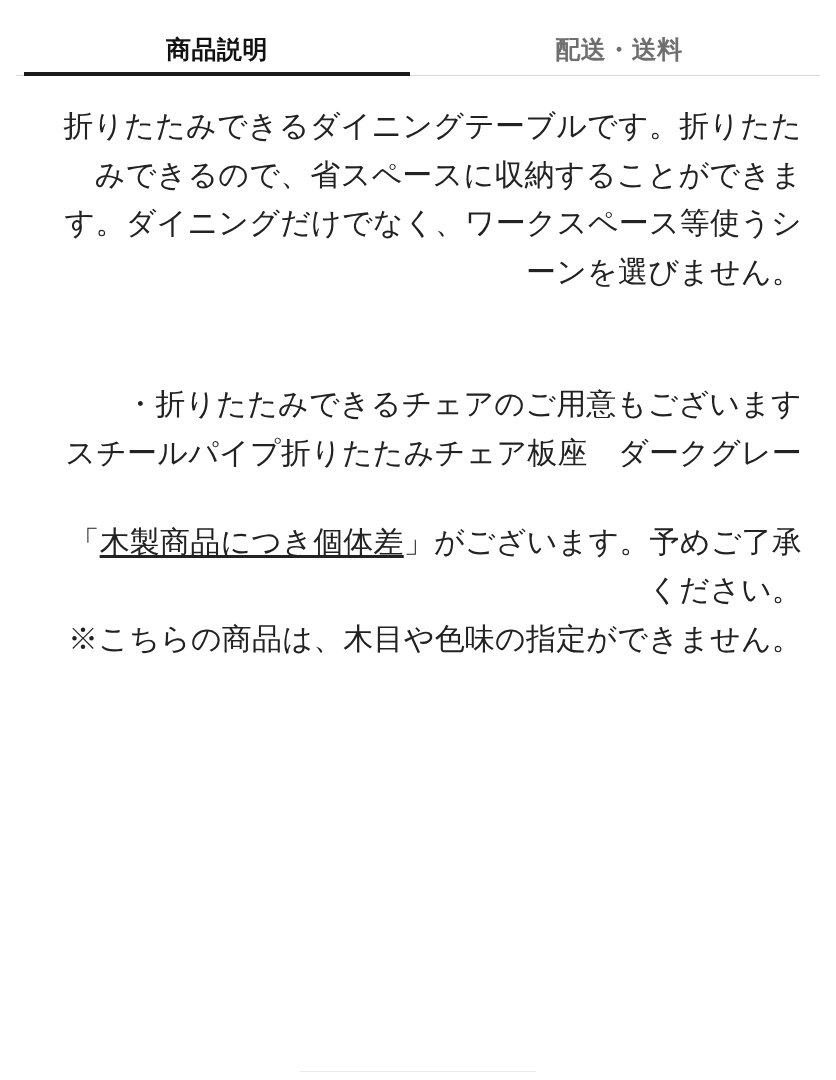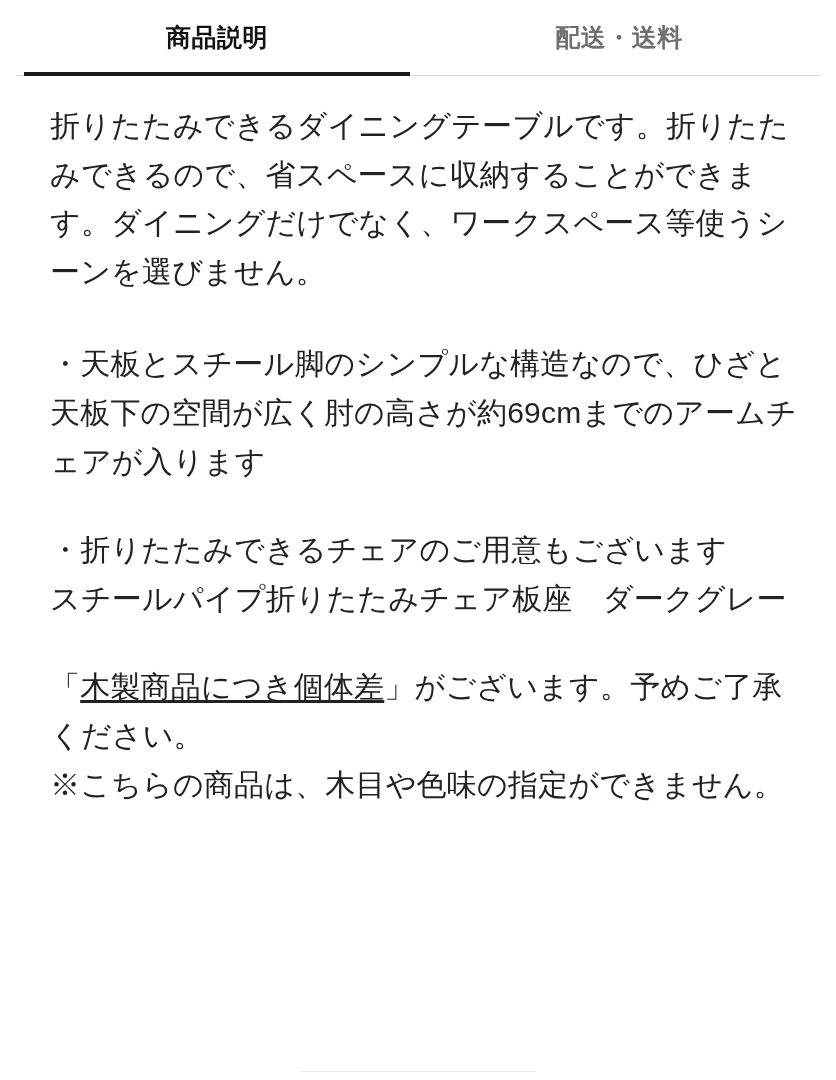--- a/index.html
+++ b/index.html
@@ -42,21 +42,21 @@
     height: 1px;
     background: #d8d8d8;
   }
   .tab {
     flex: 1 1 0;
     text-align: center;
     font-size: 25px;
     font-weight: bold;
     letter-spacing: 0.5px;
     color: #6f6f6f;
-    padding-bottom: 22px;
+    padding-bottom: 10px;
     position: relative;
     cursor: pointer;
     user-select: none;
   }
   .tab.active {
     color: #121212;
   }
   .tab.active::after {
     content: "";
     position: absolute;
@@ -65,20 +65,21 @@
     bottom: 0;
     height: 4px;
     background: #1b1b1b;
     z-index: 2;
   }
 
   
   .content {
     padding: 26px 34px 0 50px;
     box-sizing: border-box;
+    text-align: right;
   }
   .para {
     font-size: 30px;
     line-height: 1.62;
     color: #222222;
     letter-spacing: 0.2px;
     margin: 0;
   }
   .block-gap-lg { height: 44px; }
   .block-gap-md { height: 40px; }
@@ -126,21 +127,20 @@
       <span>配送・送料</span>
     </div>
   </div>
 
   <div class="content">
 
     <p class="para">折りたたみできるダイニングテーブルです。折りたたみできるので、省スペースに収納することができます。ダイニングだけでなく、ワークスペース等使うシーンを選びません。</p>
 
     <div class="block-gap-lg"></div>
 
-    <p class="list-line">・天板とスチール脚のシンプルな構造なので、ひざと天板下の空間が広く肘の高さが約69cmまでのアームチェアが入ります</p>
 
     <div class="block-gap-md"></div>
 
     <p class="list-line">・折りたたみできるチェアのご用意もございます</p>
     <p class="list-line"><a class="link">スチールパイプ折りたたみチェア板座　ダークグレー</a></p>
 
     <div class="block-gap-md"></div>
 
     <p class="list-line"><span>「</span><a class="inline-link">木製商品につき個体差</a><span>」</span><span>がございます。予めご了承ください。</span></p>
     <p class="list-line">※こちらの商品は、木目や色味の指定ができません。</p>

